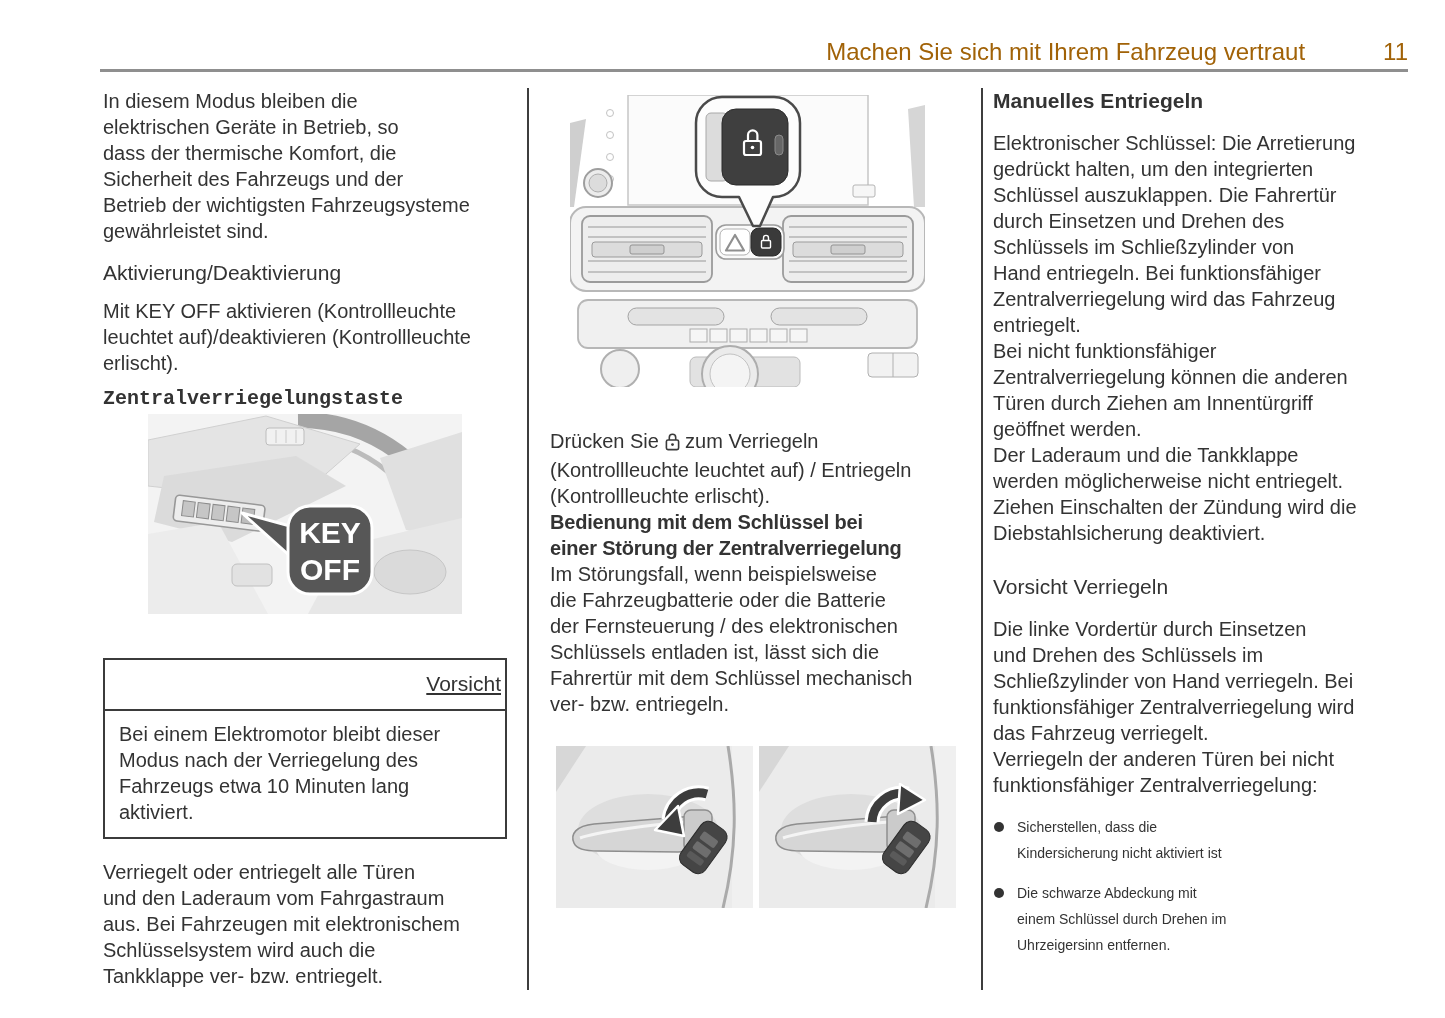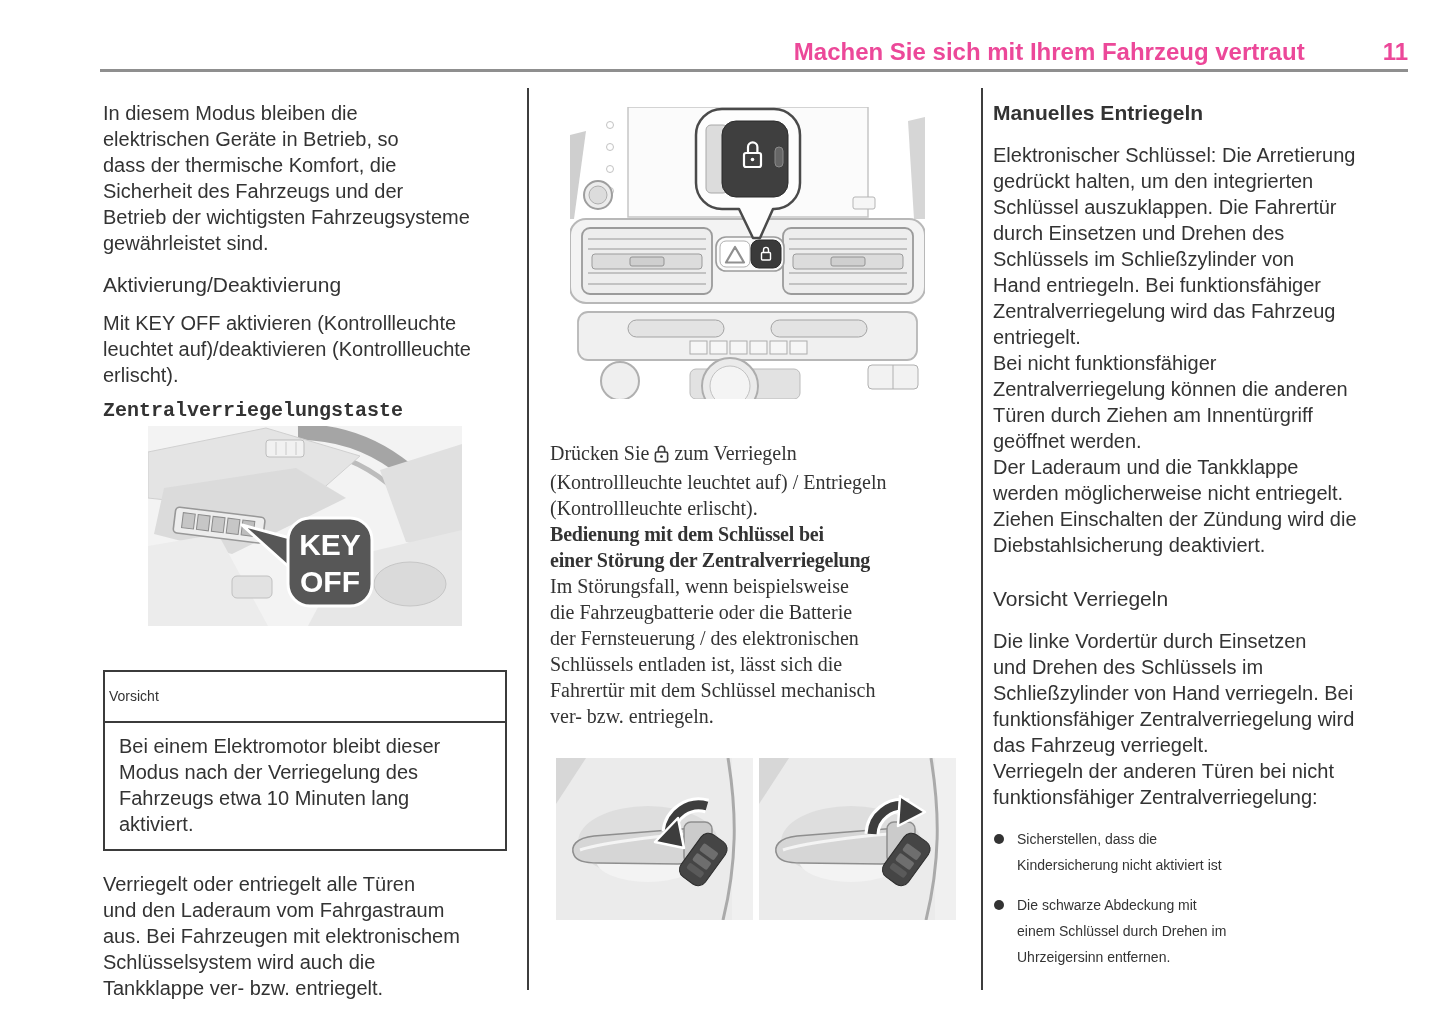--- a/index.html
+++ b/index.html
@@ -6,49 +6,49 @@
   html,body { margin:0; padding:0; background:#ffffff; }
   .page {
     position:relative; width:1445px; height:1018px; background:#fff;
     font-family:"Liberation Sans","DejaVu Sans",sans-serif; color:#333;
     overflow:hidden;
   }
   
   .page-header {
     position:absolute; left:100px; width:1308px; top:34px; height:32px;
     display:flex; justify-content:flex-end; align-items:flex-end; gap:78px;
-    font-size:24px; font-weight:700; color:#ec4899; white-space:nowrap;
+    font-size:24px; font-weight:400; color:#a16207; white-space:nowrap;
   }
   .header-rule { position:absolute; left:100px; width:1308px; top:69px; height:3px; background:#8f8f8f; }
   
   .vdivider { position:absolute; top:88px; height:902px; width:2px; background:#3d3d3d; }
   .d1 { left:527px; } .d2 { left:981px; }
   
-  .col { position:absolute; top:100px; }
+  .col { position:absolute; top:88px; }
   .col1 { left:103px; width:412px; }
-  .col2 { left:550px; width:415px;font-family:Liberation Serif, serif; }
+  .col2 { left:550px; width:415px; }
   .col3 { left:993px; width:410px; }
   
   .body { font-size:20px; line-height:26px; margin:0; }
   .pre  { white-space:pre-line; }
   .bold { font-weight:700; }
   .subhead { font-size:21px; line-height:26px; font-weight:400; margin:16px 0 12px 0; }
   .subhead3 { font-size:21px; line-height:26px; font-weight:700; margin:0 0 16px 0; }
   .subhead3b { font-size:21px; line-height:26px; font-weight:400; margin:28px 0 16px 0; }
   .lead-bold { margin-top:10px;font-family:Liberation Mono, monospace; }
   .bold-block { font-weight:700; letter-spacing:-0.2px; }
   
   figure { margin:0; padding:0; }
   .fig-keyoff  { margin:2px 0 0 45px; width:314px; height:200px; }
   .fig-console { margin:7px 0 0 20px; width:355px; height:292px; }
   .fig-handles { margin:29px 0 0 6px; display:flex; gap:6px; }
   .fig-keyoff svg, .fig-console svg, .fig-handles svg { display:block; }
   
   .caution { margin-top:44px; width:404px; border:2px solid #3b3b3b; background:#fff; }
-  .caution-title { text-align:left; font-size:14px; line-height:26px; padding:11px 4px 12px 4px; border-bottom:2px solid #3b3b3b; }
+  .caution-title { text-align:right; font-size:21px; line-height:26px; padding:11px 4px 12px 4px; border-bottom:2px solid #3b3b3b;text-decoration:underline; }
   .caution-body { font-size:20px; line-height:26px; padding:10px 10px 12px 14px; }
   .closing { margin-top:20px; }
   
   .press { margin-top:41px; }
   .inline-lock { display:inline-block; vertical-align:-3px; }
   
   ul.bullets { list-style:none; margin:16px 0 0 0; padding:0; }
   ul.bullets li { position:relative; padding-left:24px; margin:0 0 14px 0; font-size:14px; line-height:26px; }
   ul.bullets li .dot {
     position:absolute; left:1px; top:8px; width:10px; height:10px; border-radius:50%; background:#333;

